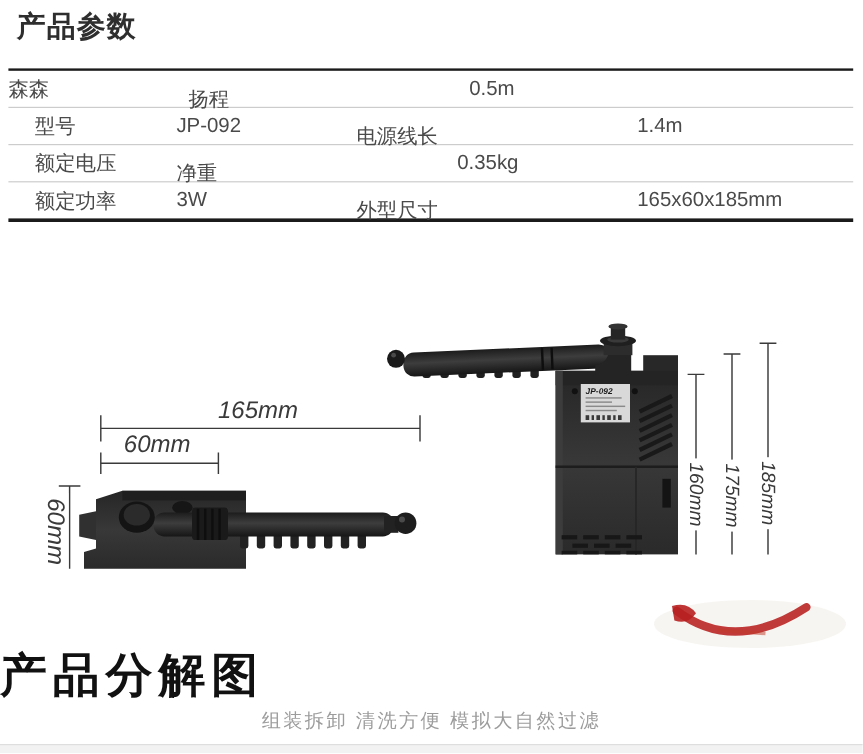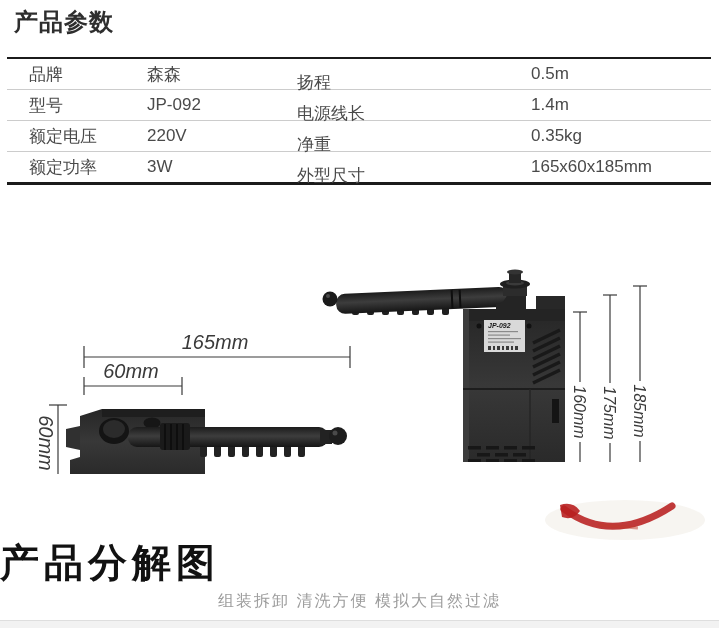--- a/index.html
+++ b/index.html
@@ -40,34 +40,32 @@
 </style>
 </head>
 <body>
 
 <div class="stage">
 
   <div class="sec-title">产品参数</div>
 
   <div class="spec-table">
     <div class="trow">
-      <div class="c1">品牌</div>
       <div class="c2">森森</div>
       <div class="c3">扬程</div>
       <div class="c4">0.5m</div>
     </div>
     <div class="trow">
       <div class="c1">型号</div>
       <div class="c2">JP-092</div>
       <div class="c3">电源线长</div>
       <div class="c4">1.4m</div>
     </div>
     <div class="trow">
       <div class="c1">额定电压</div>
-      <div class="c2">220V</div>
       <div class="c3">净重</div>
       <div class="c4">0.35kg</div>
     </div>
     <div class="trow">
       <div class="c1">额定功率</div>
       <div class="c2">3W</div>
       <div class="c3">外型尺寸</div>
       <div class="c4">165x60x185mm</div>
     </div>
   </div>

